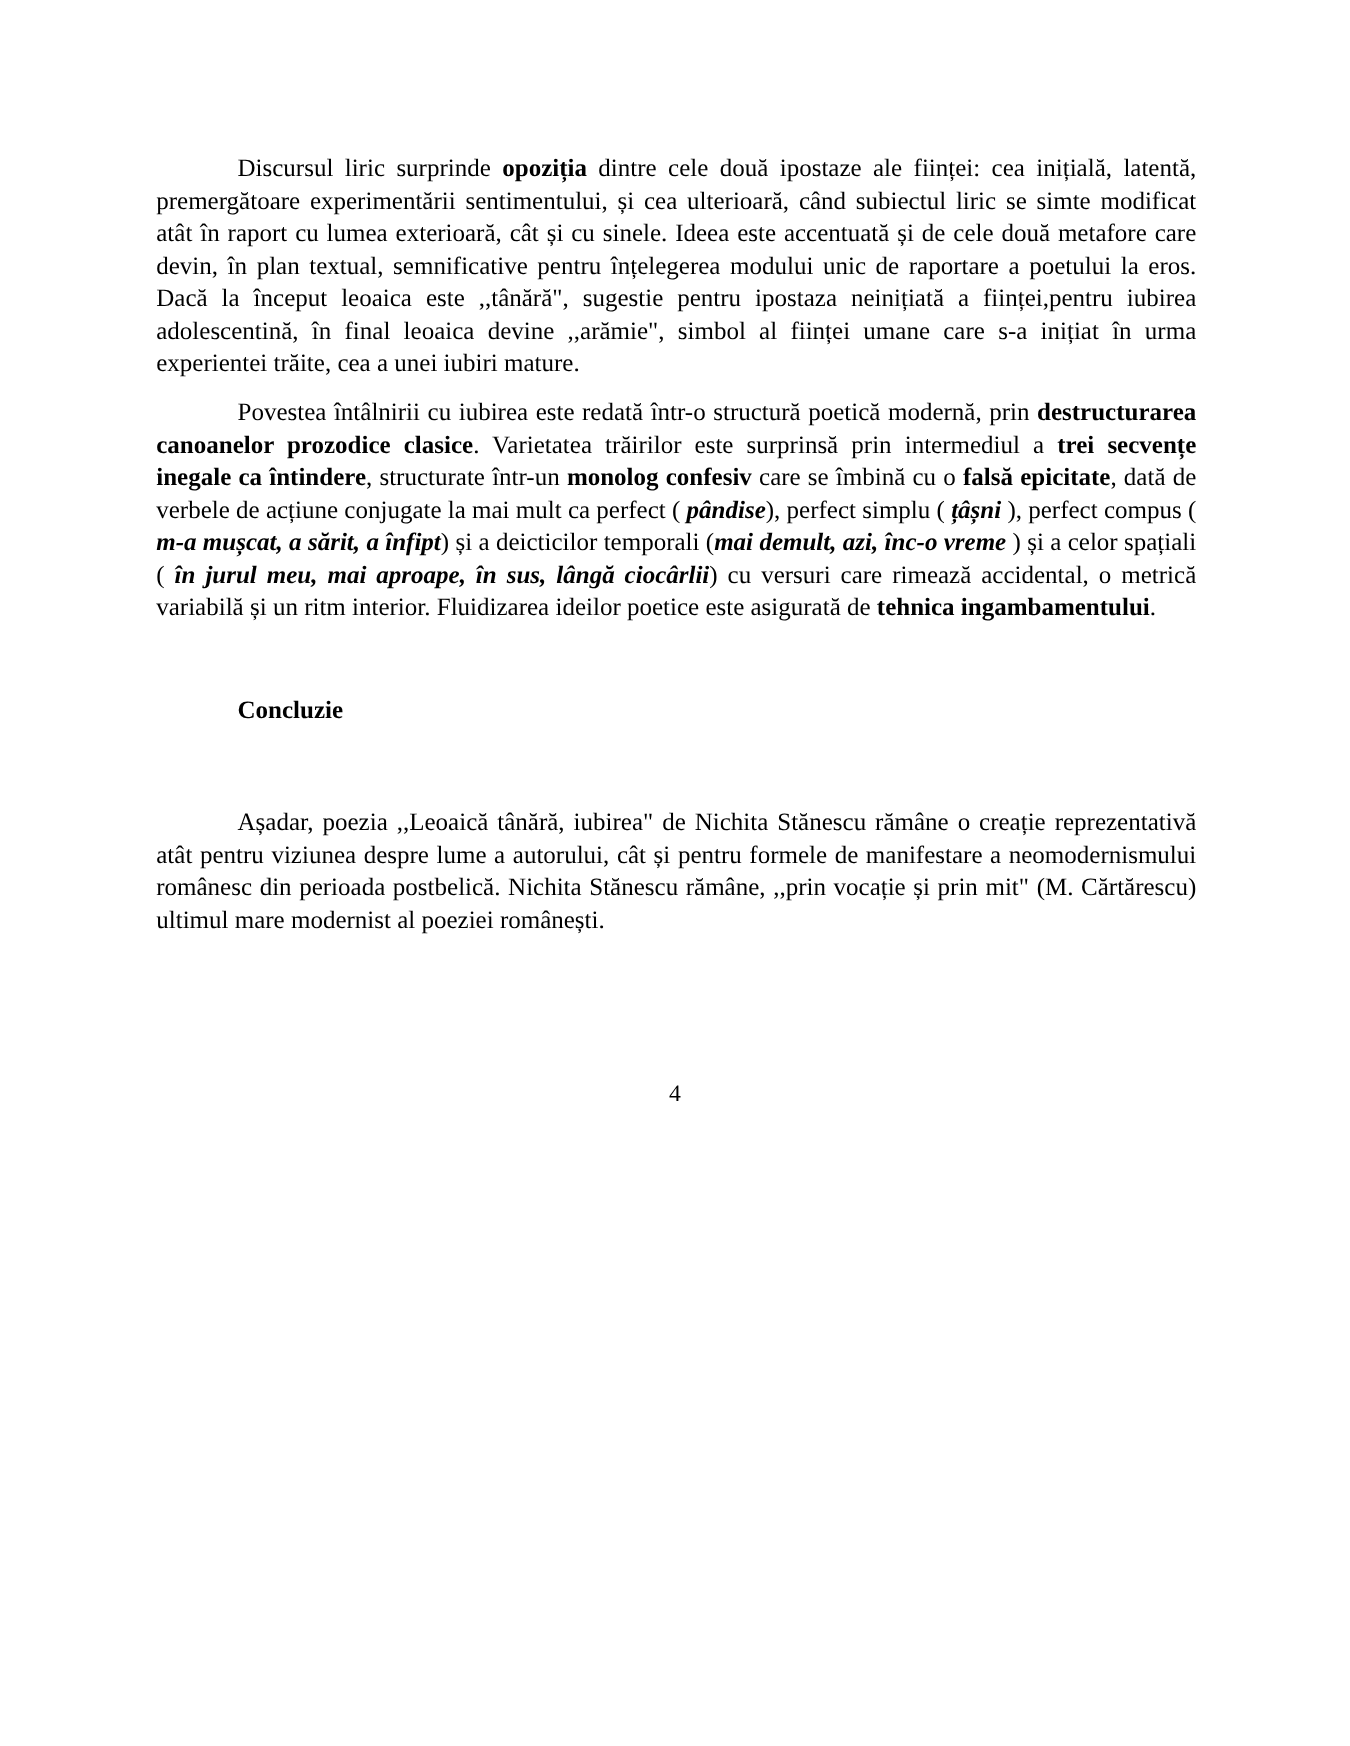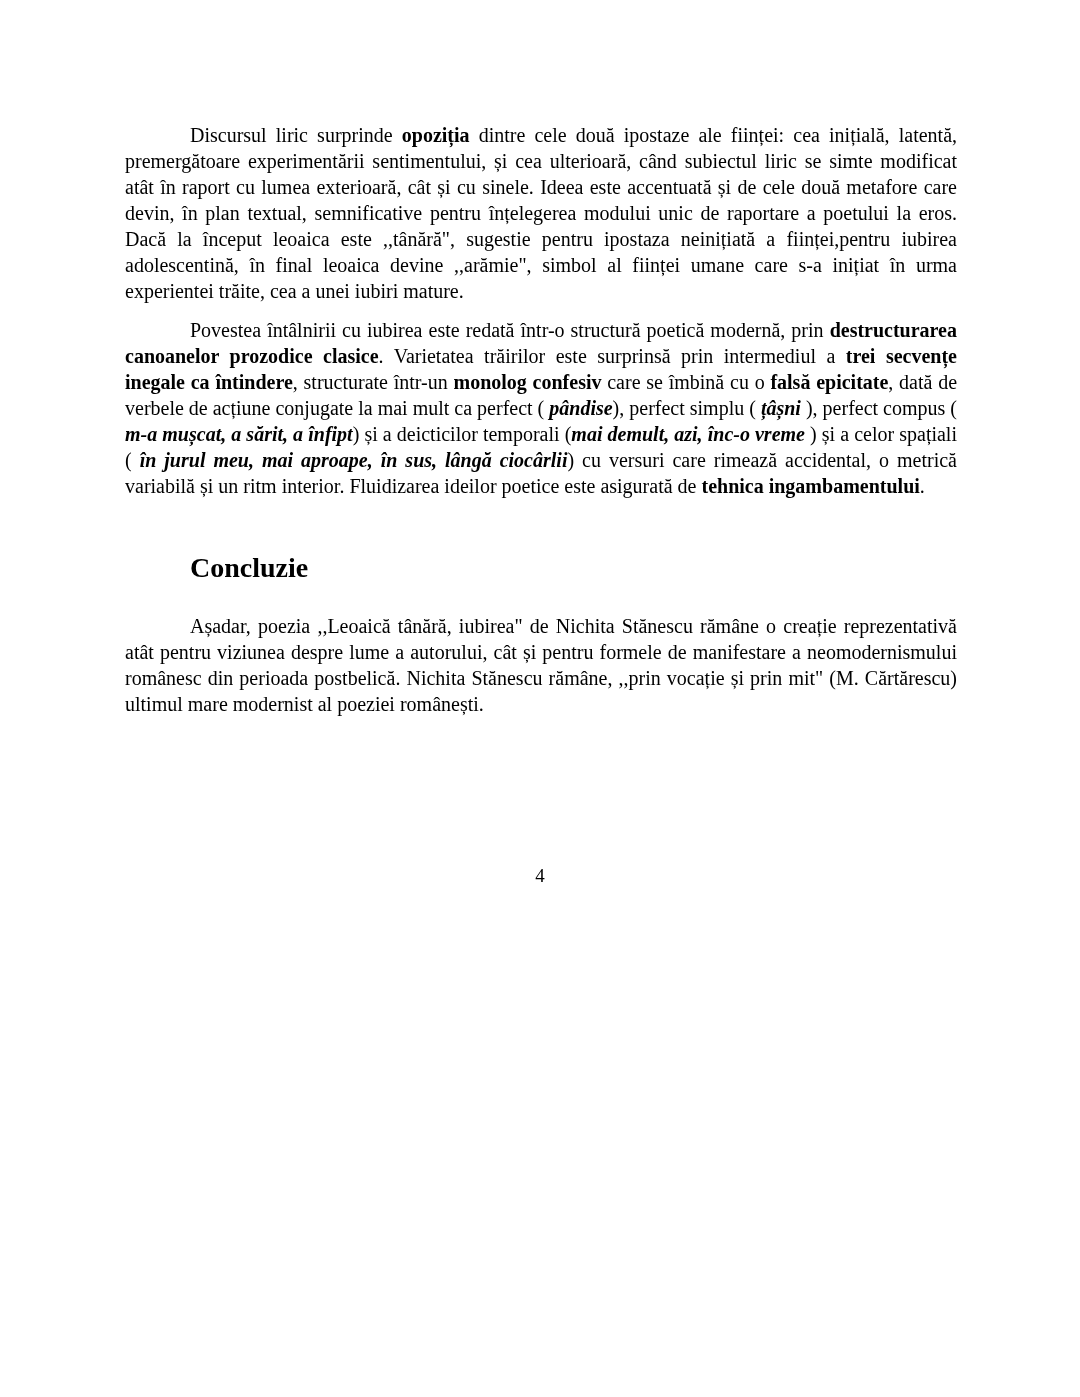--- a/index.html
+++ b/index.html
@@ -23,24 +23,24 @@
     width: 832px;
   }
   .para {
     font-size: 20px;
     line-height: 26px;
     text-align: justify;
     text-indent: 65px;
     margin: 0 0 13px 0;
   }
   .heading {
-    font-size: 28px;
+    font-size: 20px;
     line-height: 26px;
     font-weight: bold;
-    margin: 56px 0 32px 65px;
+    margin: 56px 0 64px 65px;
   }
   .b { font-weight: bold; }
   .i { font-style: italic; font-weight: bold; }
   .page-number {
     position: absolute;
     left: 0;
     bottom: 96px;
     width: 100%;
     text-align: center;
     font-size: 19px;

